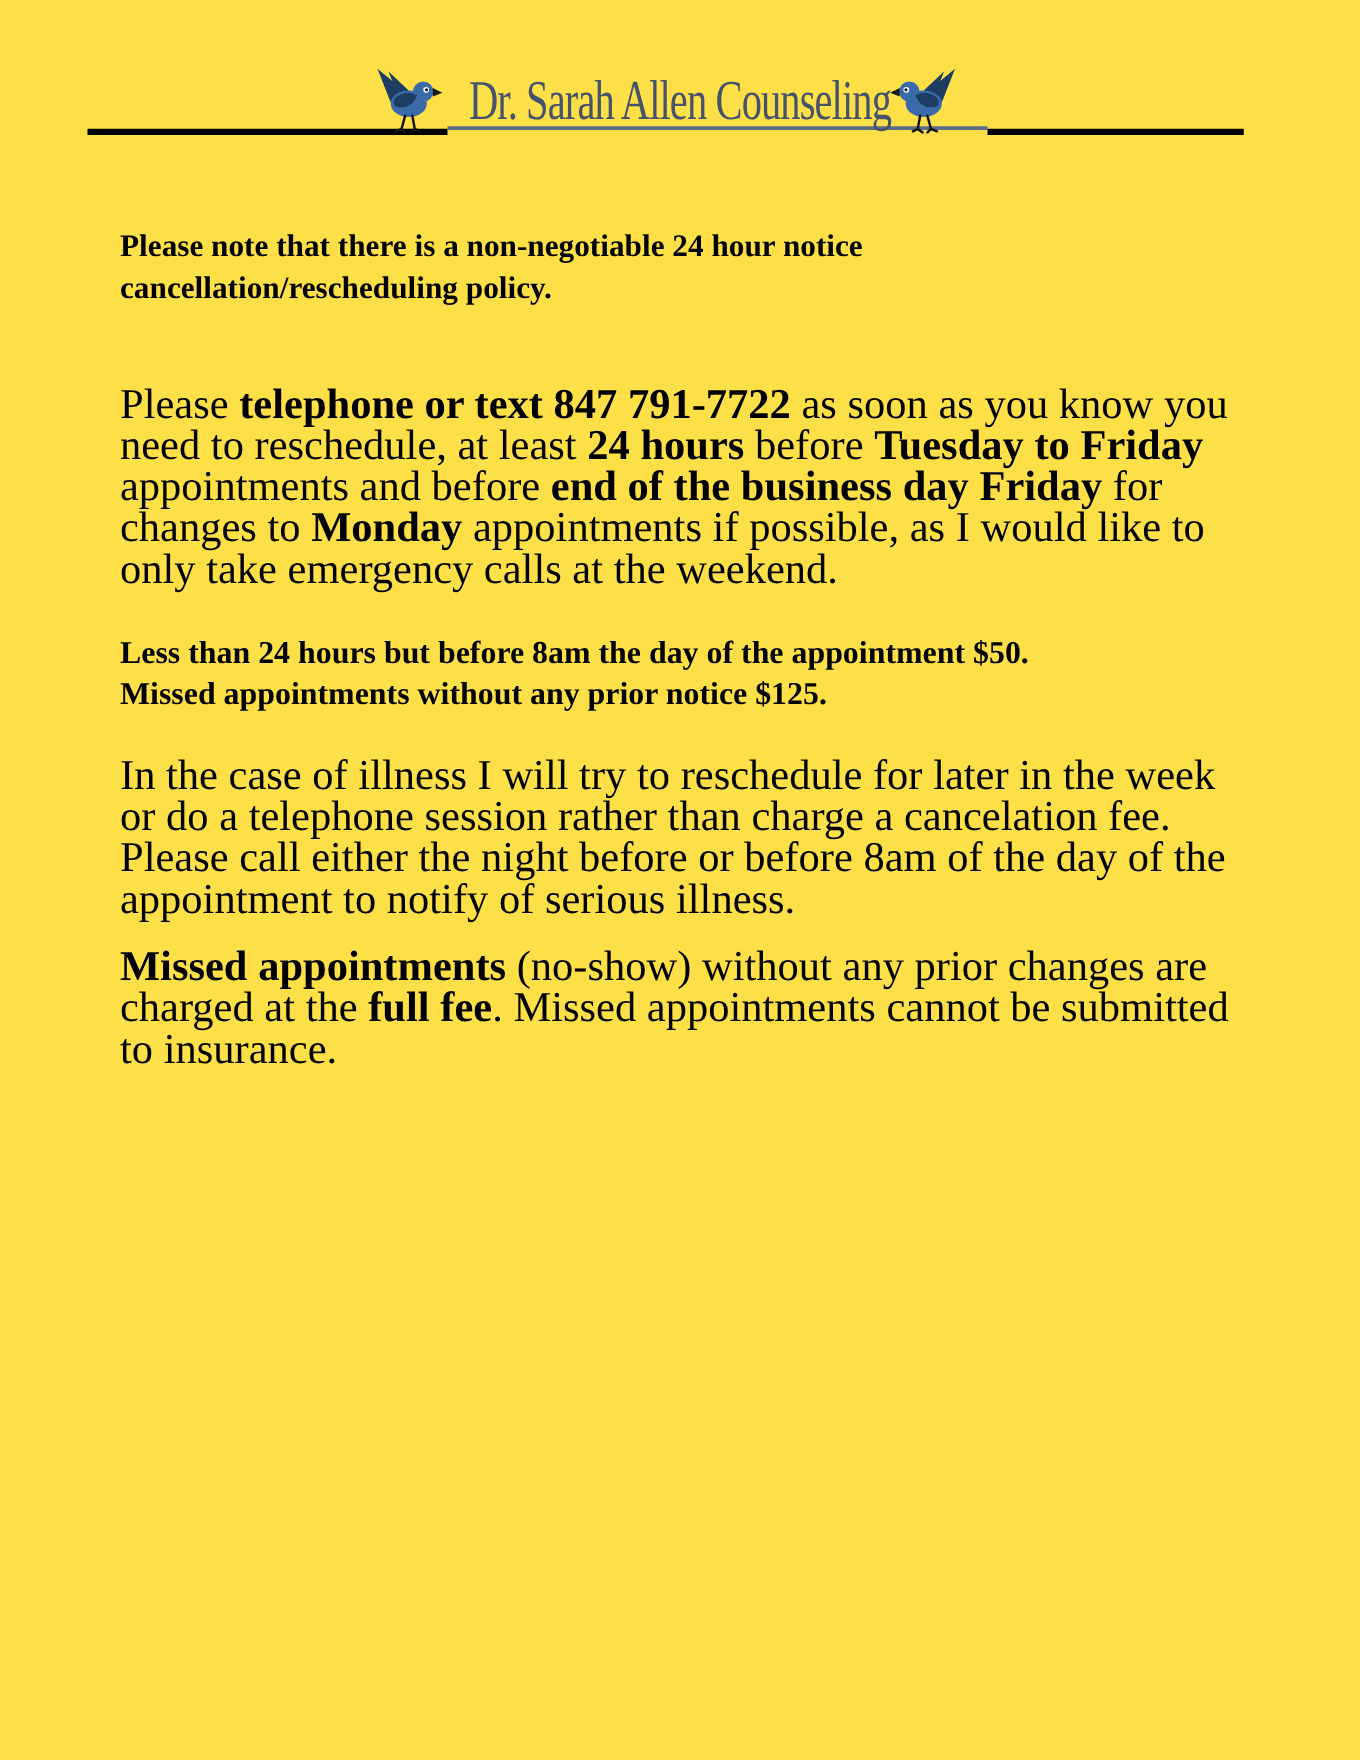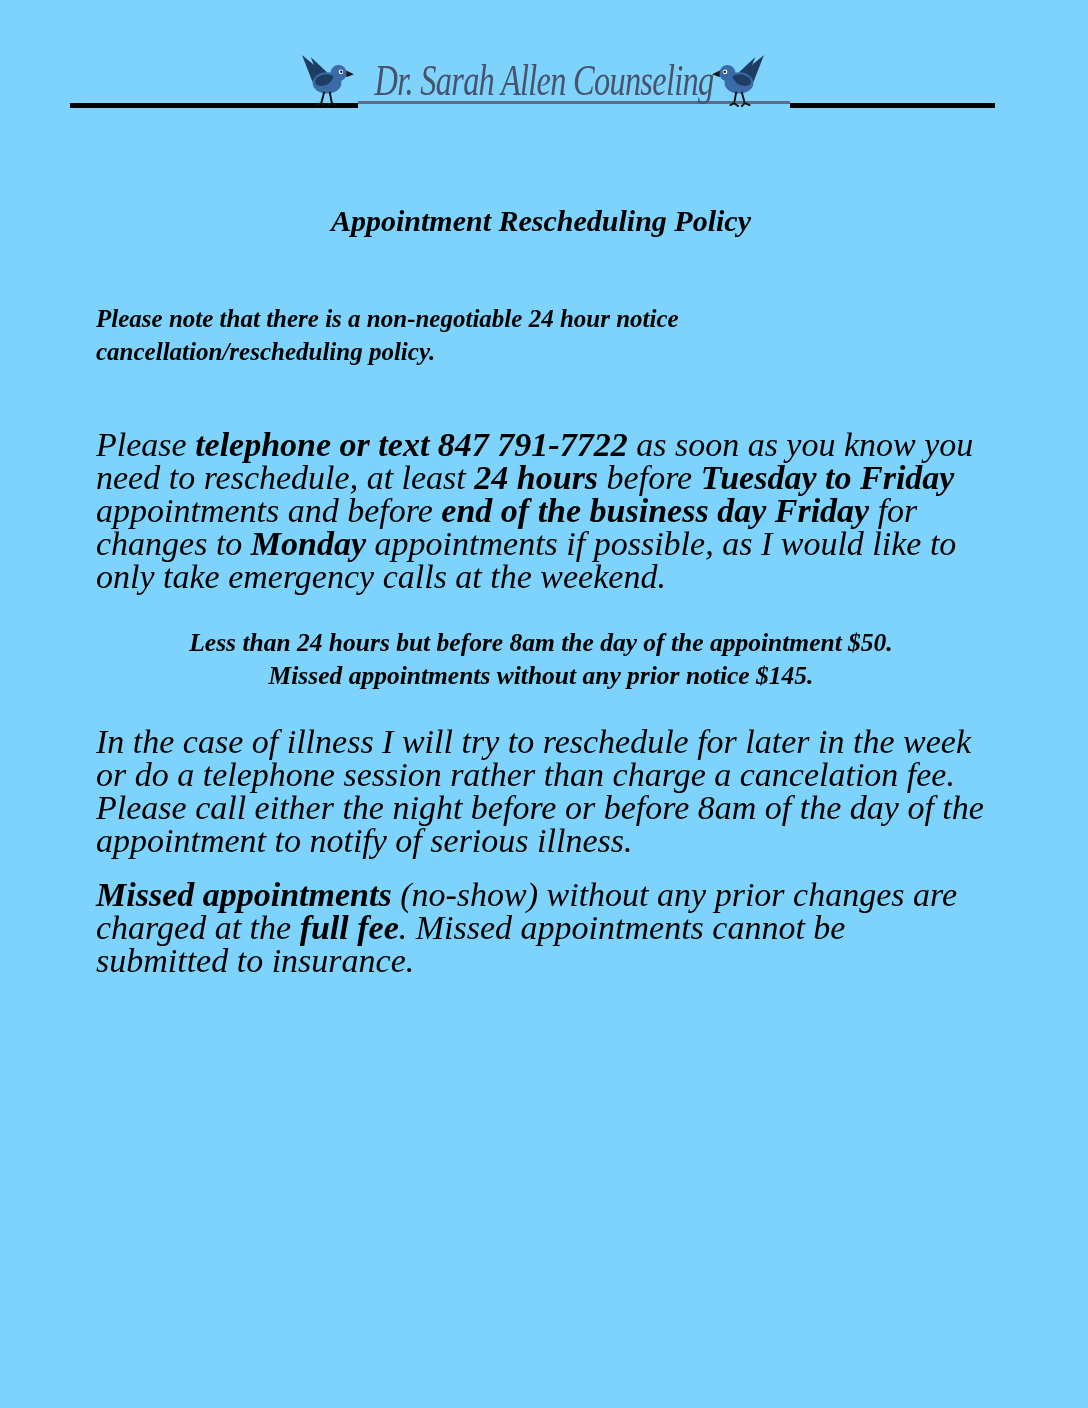--- a/index.html
+++ b/index.html
@@ -10,21 +10,21 @@
     --rule:#000000;
   }
   *{box-sizing:border-box;}
   html,body{margin:0;padding:0;}
   body{
     width:1088px;height:1408px;background:#ffffff;
     font-family:"Liberation Serif","DejaVu Serif",serif;
     color:#000;
     overflow:hidden;
   }
-  .page{position:relative;width:1088px;height:1408px;background:#7dd3fc;font-style:italic;}
+  .page{position:relative;width:1088px;height:1408px;background:#fde047;}
 
   
   .letterhead{position:relative;height:118px;}
   .rule-seg{position:absolute;top:103px;height:5px;background:var(--rule);}
   .rule-left{left:70px;width:288px;}
   .rule-right{left:790px;width:205px;}
   .brand-underline{position:absolute;top:101px;left:358px;width:432px;height:3px;background:var(--brand-underline);}
   .brand-text{
     position:absolute;top:58px;left:50%;
     transform:translateX(-50%) scaleX(0.72);
@@ -47,21 +47,21 @@
   }
   .subtitle{
     margin:63px 0 0;text-align:left;
     font-size:25px;line-height:33px;font-weight:bold;
   }
   .content p.para{
     margin:0 0 21px;font-size:34px;line-height:33px;
   }
   .para-first{margin-top:60px !important;}
   .fees{
-    margin:33px 0;font-size:25.5px;line-height:33px;font-weight:bold;text-align:center;
+    margin:33px 0;font-size:25.5px;line-height:33px;font-weight:bold;
   }
   b{font-weight:bold;}
 </style>
 </head>
 <body>
 
 <div class="page">
 
   <header class="letterhead">
     <div class="rule-seg rule-left"></div>
@@ -92,31 +92,30 @@
       <path class="b-dark" d="M19,24 q9,-7 18,-2 q-4,11 -15,10 q-7,-1 -3,-8 Z"></path>
       <circle fill="#ffffff" cx="44.5" cy="17.5" r="2.4"></circle>
       <circle fill="#0B1D33" cx="44.8" cy="17.5" r="1.3"></circle>
       <path class="b-ink" d="M27,39 L24,50 M24,50 L19,52 M24,50 L27,53"></path>
       <path class="b-ink" d="M33,39 L35,50 M35,50 L31,53 M35,50 L39,52"></path>
     </svg>
   </header>
 
   <main class="content">
 
-    <h1 class="doc-title">Appointment Rescheduling Policy</h1>
 
     <p class="subtitle"><span>Please note that there is a non-negotiable 24 hour notice</span><br><span>cancellation/rescheduling policy.</span></p>
 
     <p class="para para-first"><span>Please </span><b>telephone or text 847 791-7722</b><span> as soon as you know you need to reschedule, at least </span><b>24 hours</b><span> before </span><b>Tuesday to Friday</b><span> appointments and before </span><b>end of the business day Friday</b><span> for changes to </span><b>Monday</b><span> appointments if possible, as I would like to only take emergency calls at the weekend.</span></p>
 
 
 
     <div class="fees">
       <div>Less than 24 hours but before 8am the day of the appointment $50.</div>
-      <div>Missed appointments without any prior notice $145.</div>
+      <div>Missed appointments without any prior notice $125.</div>
     </div>
 
     <p class="para"><span>In the case of illness I will try to reschedule for later in the week or do a telephone session rather than charge a cancelation fee. Please call either the night before or before 8am of the day of the appointment to notify of serious illness.</span></p>
 
     <p class="para"><b>Missed appointments</b><span> (no-show) without any prior changes are charged at the </span><b>full fee</b><span>. Missed appointments cannot be submitted to insurance.</span></p>
 
 
   </main>
 </div>
 

